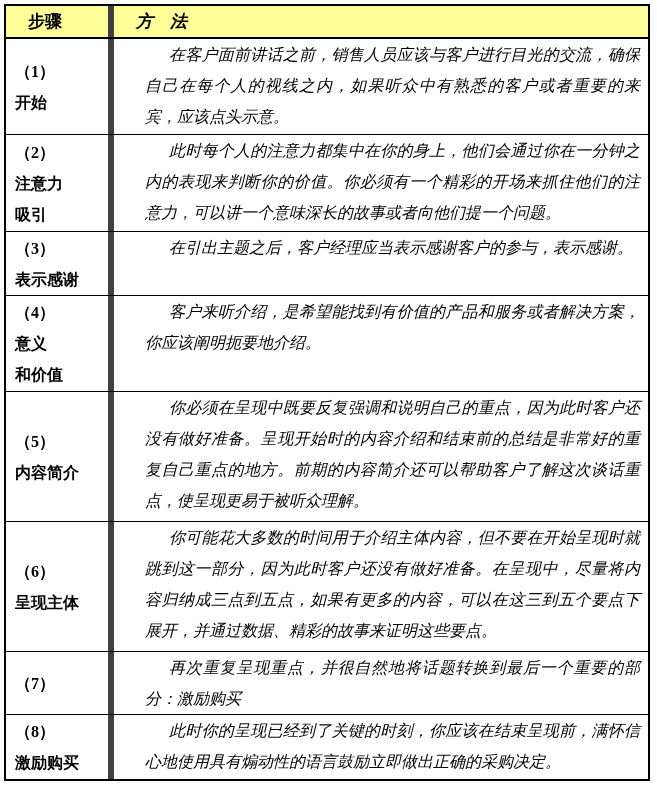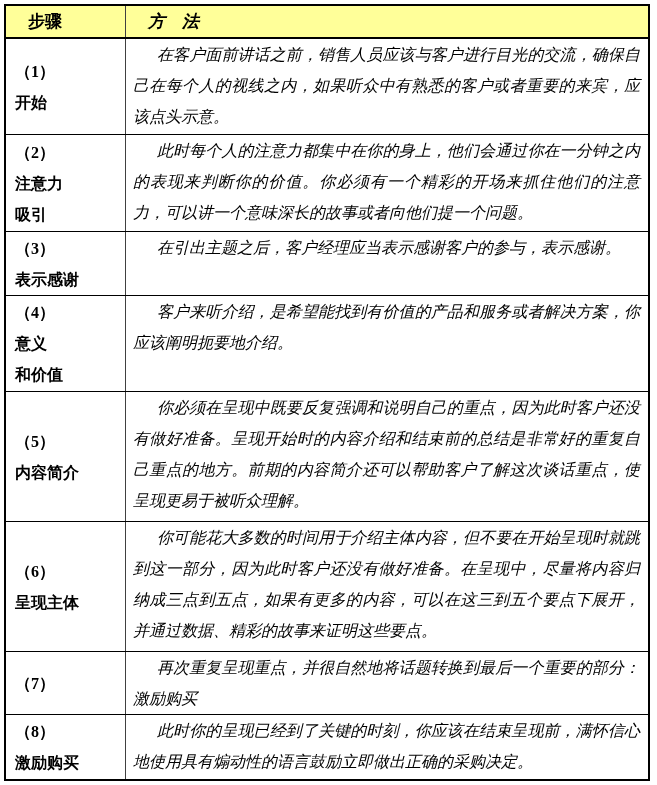--- a/index.html
+++ b/index.html
@@ -40,23 +40,23 @@
   .header-row {
     height: 33px;
     background: #FFFF99;
     border-bottom: 2px solid #000000;
   }
   .cell {
     box-sizing: border-box;
     overflow: hidden;
   }
   .step-col {
-    width: 120px;
+    width: 108px;
     flex: none;
-    border-right: 1px solid #404040;
+    border-right: 6px solid #404040;
     font-family: Liberation Serif, serif;
   }
   .method-col {
     flex: 1 1 auto;
     font-style: italic;
   }
   .header-cell {
     display: flex;
     align-items: center;
     padding-left: 22px;
@@ -72,20 +72,21 @@
     padding-right: 2px;
     font-weight: bold;
     font-size: 16px;
     line-height: 31px;
   }
   .step-line {
     white-space: nowrap;
   }
   .method-cell {
     padding: 0 8px 0 7px;
+    margin-left: 24px;
   }
   .method-text {
     margin: 0;
     font-size: 16px;
     line-height: 31px;
     text-indent: 24px;
     text-align: justify;
   }
 </style>
 </head>

